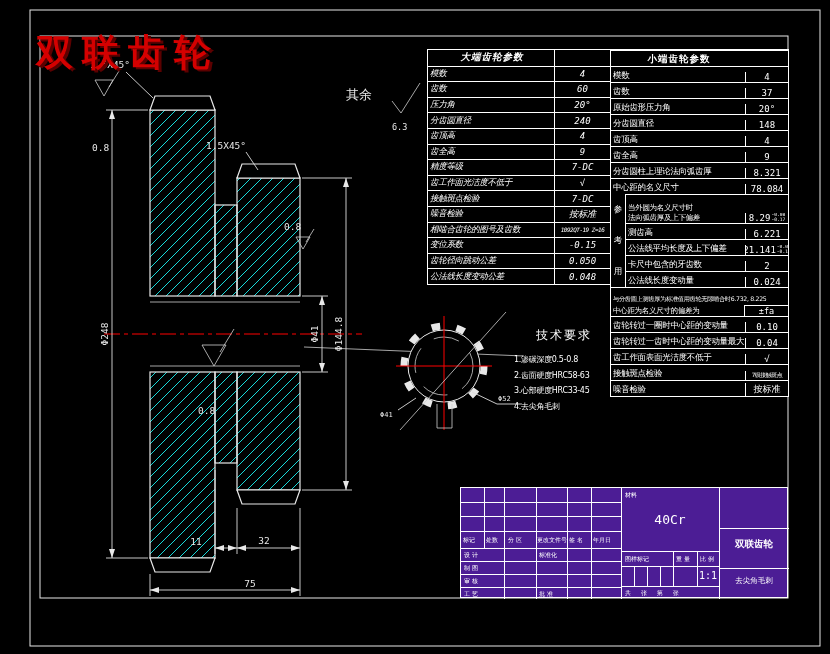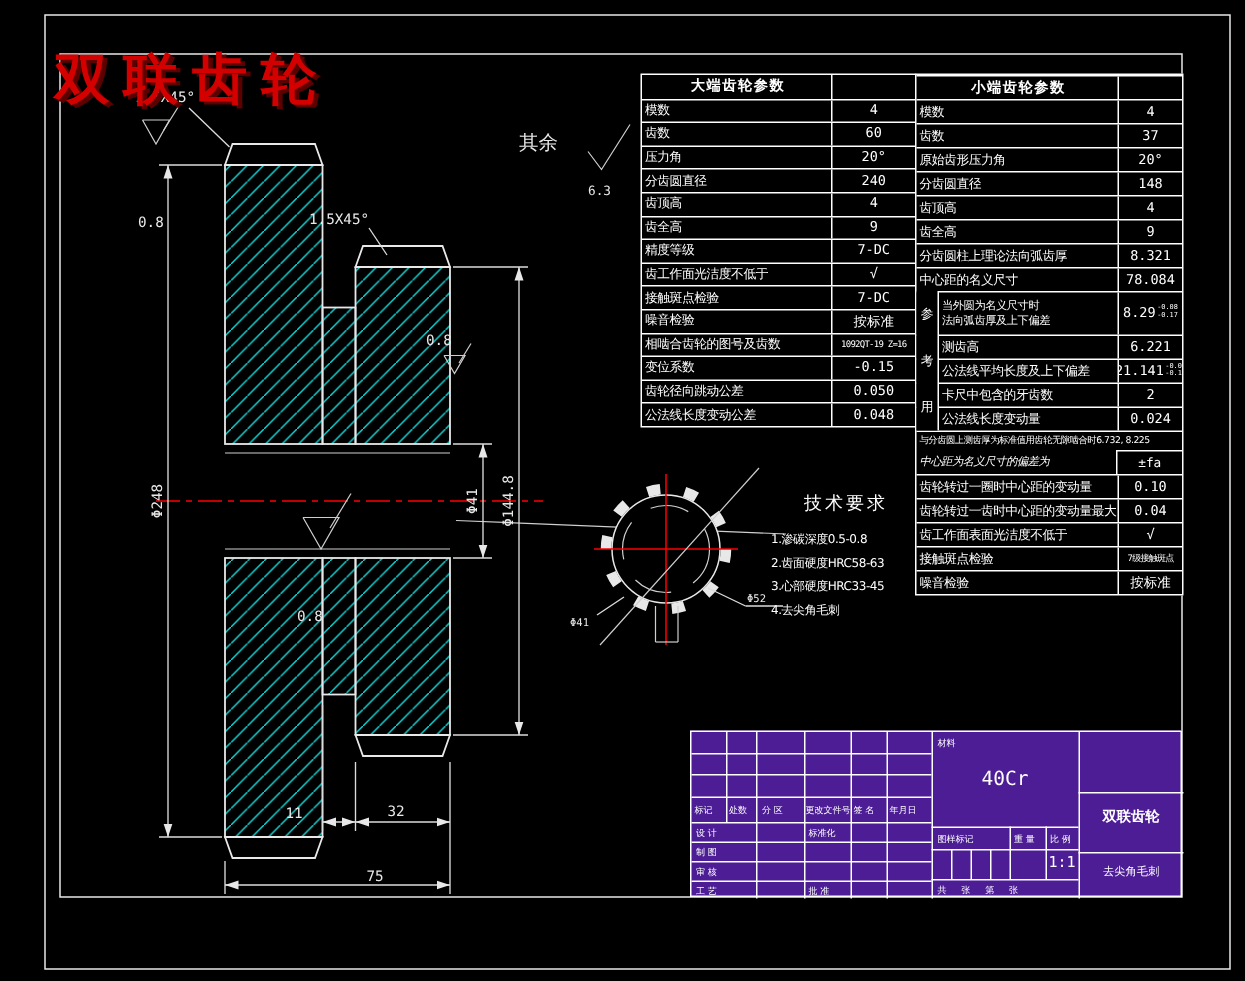--- a/index.html
+++ b/index.html
@@ -13,46 +13,46 @@
   .dim{stroke:#dcdcdc;stroke-width:0.9;fill:none;}
   .cl{stroke:#f00;stroke-width:1;stroke-dasharray:16 4 4 4;fill:none;}
   .redln{stroke:#f00;stroke-width:1;fill:none;}
   .dt{fill:#e8e8e8;font-family:"DejaVu Sans Mono",monospace;font-size:9.5px;}
   .dts{fill:#e8e8e8;font-family:"DejaVu Sans Mono",monospace;font-size:7px;}
   .zh{fill:#e8e8e8;font-size:13px;}
   .zs{fill:#e8e8e8;font-family:"DejaVu Sans Mono",monospace;font-size:8.5px;}
 
   
   .tbl{position:absolute;background:#000;border:1px solid #fff;box-sizing:border-box;}
-  .tblL{left:427px;top:49px;width:184px;}
+  .tblL{left:427px;top:49px;width:184px;font-style:italic;}
   .tblR{left:610px;top:49px;width:179px;}
   .tr{display:flex;box-sizing:border-box;border-top:1px solid #fff;}
   .tbl .tr:first-child{border-top:0;}
   .tblL .tr{height:15.6px;}
-  .tblR .tr{height:16px;}
+  .tblR .tr{height:16px;align-items:flex-end;}
   .tblR .tr.h2{height:29px;}
   .c{box-sizing:border-box;display:flex;align-items:center;overflow:hidden;white-space:nowrap;}
   .l{flex:1;padding-left:2px;font-size:8.5px;letter-spacing:-0.3px;}
   .v{border-left:1px solid #fff;justify-content:center;
      font-family:"DejaVu Sans Mono",monospace;font-size:9px;}
   .tblL .v{width:56px;}
   .tblR .v{width:43px;}
   .hd{justify-content:center;font-weight:bold;font-size:9.5px;letter-spacing:1px;}
   .vs{font-size:6px;letter-spacing:-0.5px;}
   .refpad{padding-left:17px;}
   .twoline{flex-direction:column;align-items:flex-start;justify-content:center;line-height:10px;font-size:7.5px;}
   .tol{display:inline-flex;flex-direction:column;margin-left:1px;font-size:4.6px;line-height:4.8px;
        font-family:"DejaVu Sans Mono",monospace;}
   .refstrip{position:absolute;left:0;top:144px;width:14px;height:93px;border-right:1px solid #fff;
             display:flex;flex-direction:column;justify-content:space-around;align-items:center;
             font-size:8.5px;background:#000;z-index:2;}
   .r13wrap{display:flex;flex-direction:column;width:100%;}
   .r13l1{font-size:6.2px;white-space:nowrap;height:12px;line-height:12px;padding-left:2px;letter-spacing:-0.3px;}
   .r13l2{display:flex;flex:1;}
-  .r13lab{flex:1;font-size:7.5px;padding-left:2px;display:flex;align-items:center;letter-spacing:-0.3px;font-style:italic;}
+  .r13lab{flex:1;font-size:7.5px;padding-left:2px;display:flex;align-items:center;letter-spacing:-0.3px;}
   .r13val{width:43px;border-left:1px solid #fff;border-top:1px solid #fff;display:flex;align-items:center;
           justify-content:center;font-family:"DejaVu Sans Mono",monospace;font-size:8.5px;}
 
   
   .tech{position:absolute;left:514px;top:327px;width:110px;}
   .tech .tt{font-size:12px;letter-spacing:2px;padding-left:22px;margin-bottom:8px;}
   .tech .ti{font-size:8px;line-height:15.5px;white-space:nowrap;letter-spacing:-0.3px;}
 
   
   .redtitle{position:absolute;left:36px;top:28px;font-size:37px;font-weight:bold;color:#d40000;

